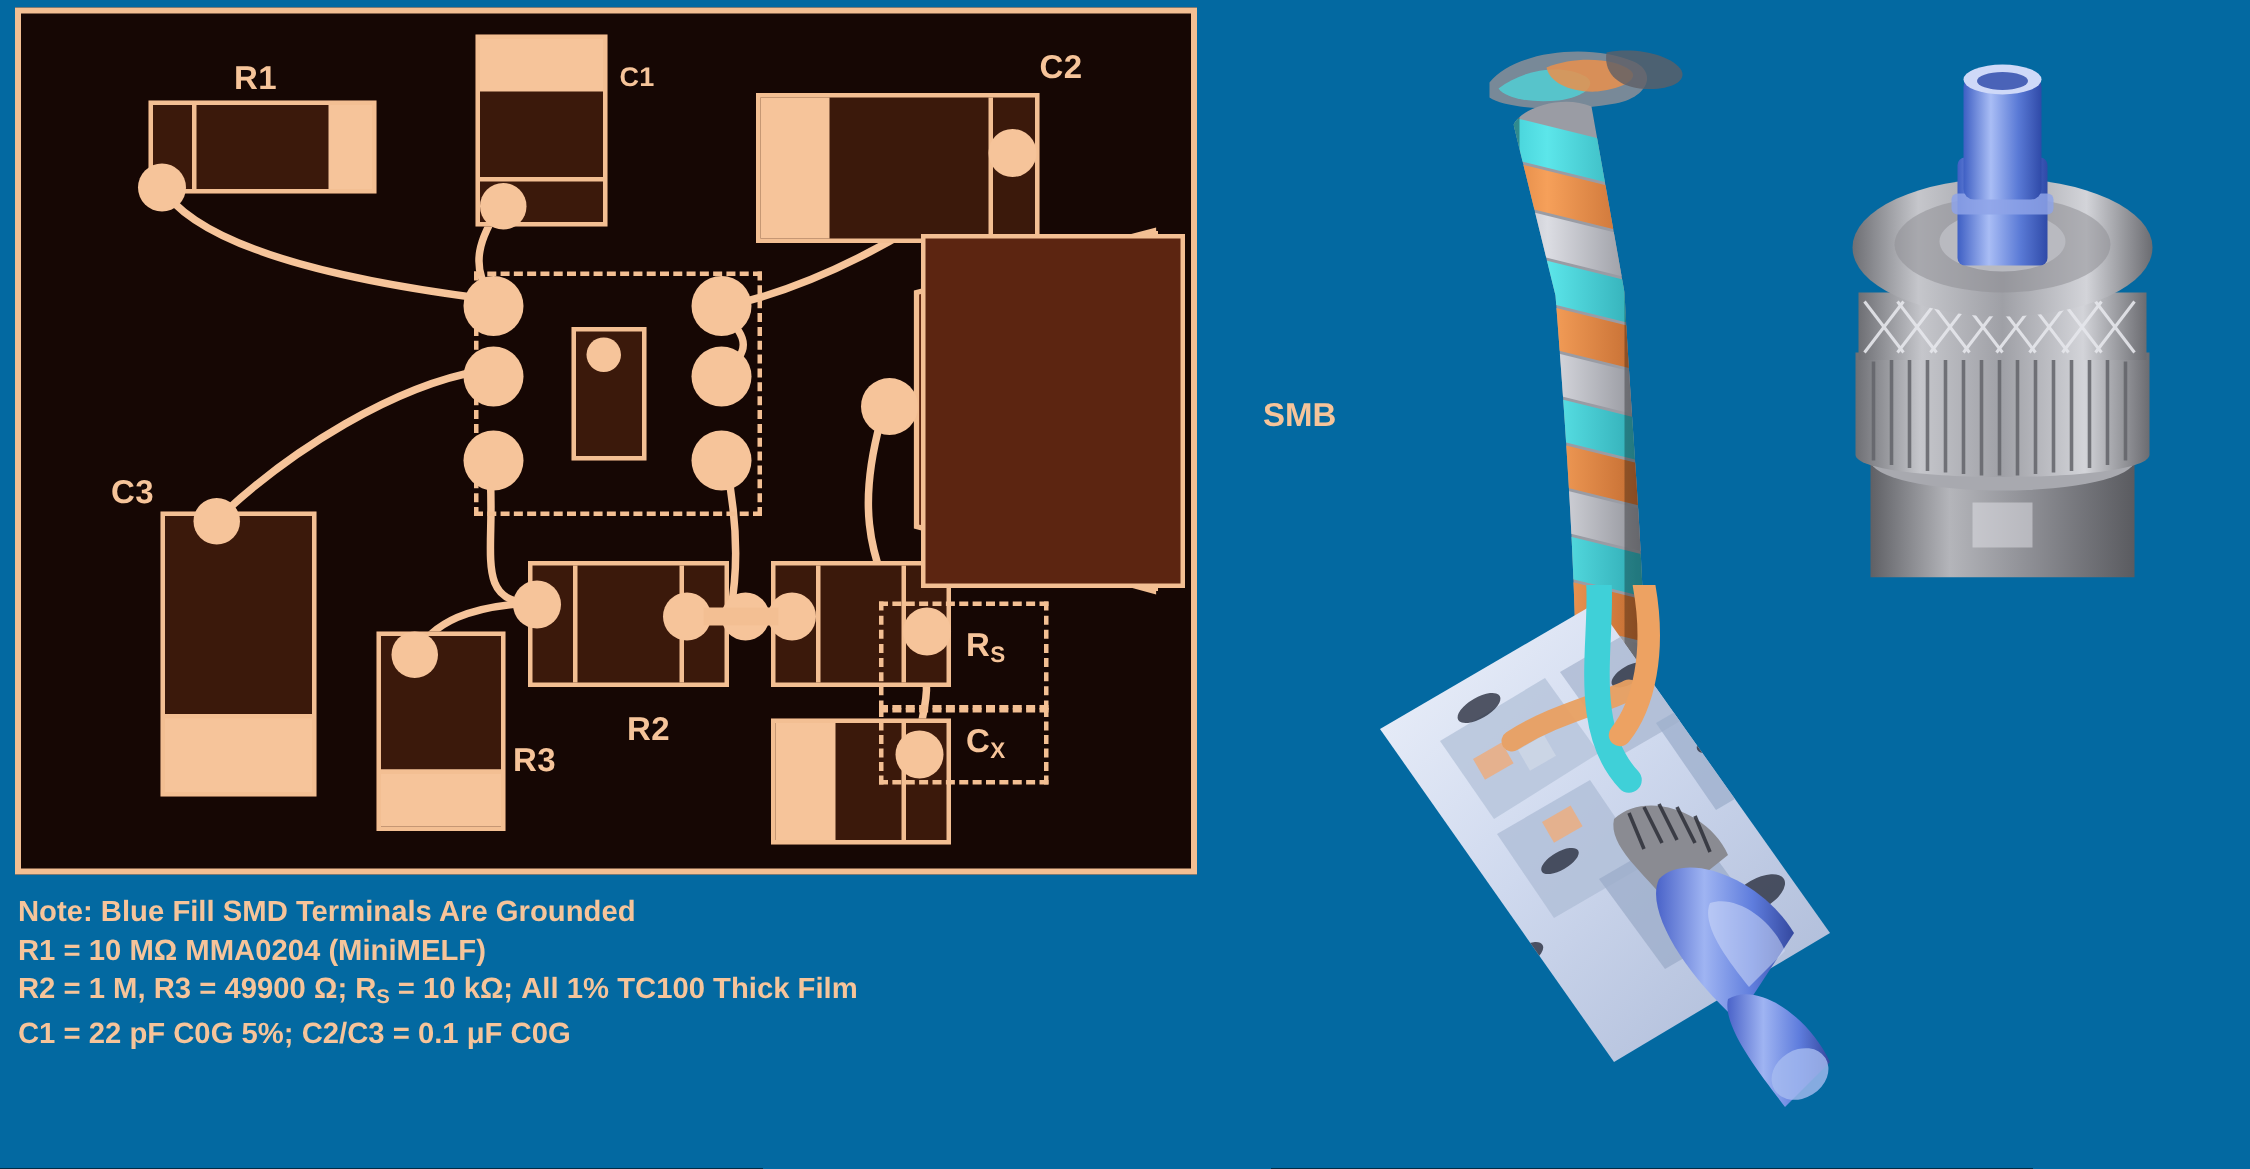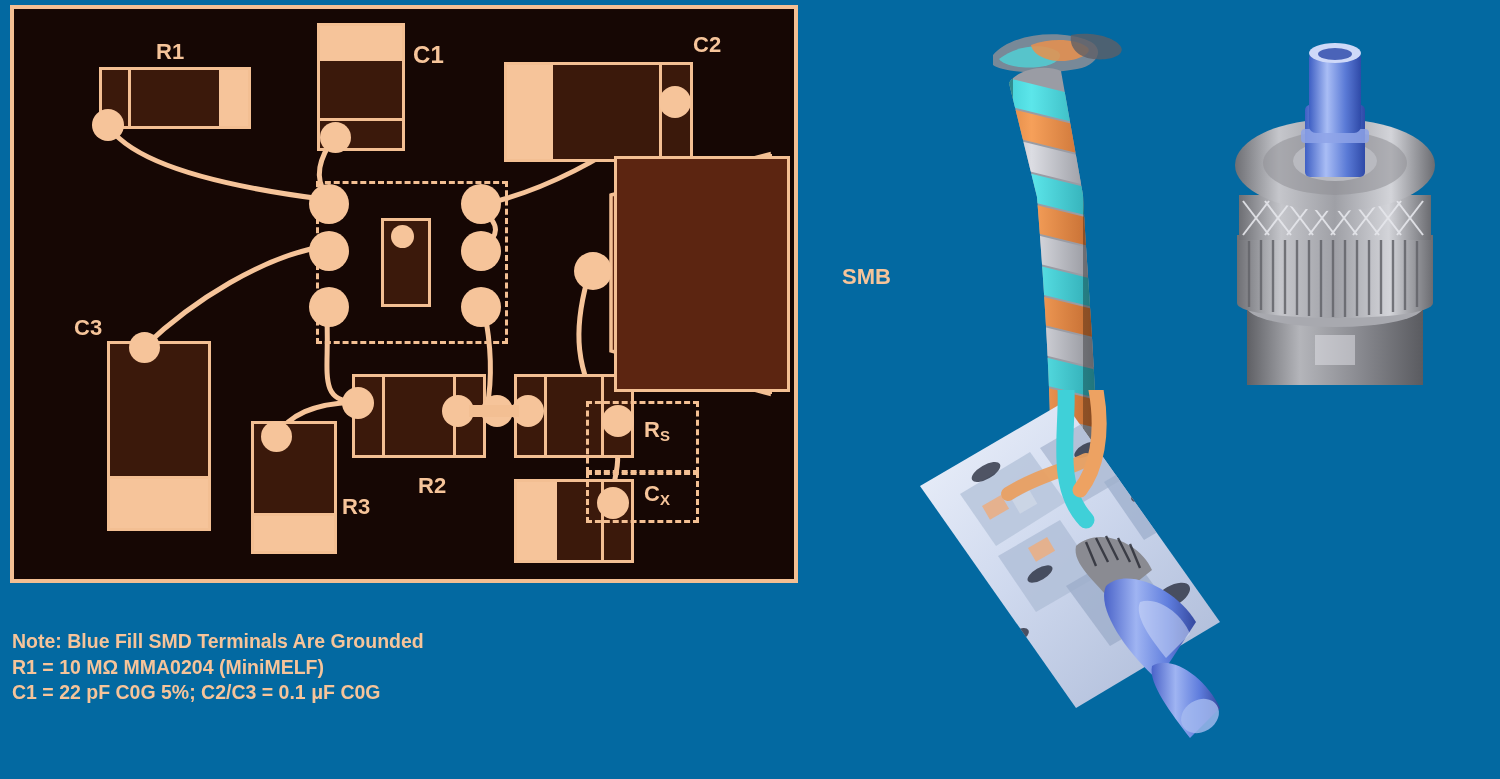--- a/index.html
+++ b/index.html
@@ -28,21 +28,21 @@
   svg.wires{position:absolute;left:0;top:0;width:788px;height:578px;
             overflow:visible;pointer-events:none;}
 
   
   #smb-body{position:absolute;box-sizing:border-box;border:3px solid #f3bf93;
             background:#5c2511;}
   #smb-label{position:absolute;color:#f6c49a;font-weight:bold;}
 
   
   #caption{position:absolute;left:12px;top:596px;width:780px;color:#f6c49a;
-           font-weight:bold;font-size:19.5px;line-height:25.5px;margin-top:33px;}
+           font-weight:bold;font-size:19.5px;line-height:25.5px;}
   #caption .ind{display:inline-block;width:78px;}
   sub{font-size:.68em;vertical-align:-0.28em;}
 
   
   #photo-cable{position:absolute;left:965px;top:25px;width:190px;height:430px;}
   #photo-pcb{position:absolute;left:890px;top:390px;width:360px;height:380px;}
   #photo-smb{position:absolute;left:1215px;top:35px;width:240px;height:350px;}
 </style>
 </head>
 <body>
@@ -78,21 +78,21 @@
     <div class="cmp" style="left:85px;top:58px;width:152px;height:62px;">
       <div class="term" style="right:0;top:0;width:29px;height:100%;"></div>
       <div class="divline" style="left:26px;top:0;width:3px;height:100%;"></div>
     </div>
     <div class="lbl" style="left:142px;top:30px;font-size:22px;">R1</div>
 
     <div class="cmp" style="left:303px;top:14px;width:88px;height:128px;">
       <div class="term" style="left:0;top:0;width:100%;height:35px;"></div>
       <div class="divline" style="left:0;bottom:27px;width:100%;height:3px;"></div>
     </div>
-    <div class="lbl" style="left:399px;top:32px;font-size:24px;">C1</div>
+    <div class="lbl" style="left:399px;top:32px;font-size:18px;">C1</div>
 
     <div class="cmp" style="left:490px;top:53px;width:189px;height:100px;">
       <div class="term" style="left:0;top:0;width:46px;height:100%;"></div>
       <div class="divline" style="right:28px;top:0;width:3px;height:100%;"></div>
     </div>
     <div class="lbl" style="left:679px;top:23px;font-size:22px;">C2</div>
 
     <div class="cmp" style="left:93px;top:332px;width:104px;height:190px;">
       <div class="term" style="left:0;bottom:0;width:100%;height:52px;"></div>
       <div class="divline" style="left:0;bottom:49px;width:100%;height:3px;"></div>
@@ -171,20 +171,21 @@
 
     <div class="pad" style="left:560px;top:243px;width:38px;height:38px;"></div>
     <div class="pad" style="left:588px;top:396px;width:32px;height:32px;"></div>
     <div class="pad" style="left:583px;top:478px;width:32px;height:32px;"></div>
 
   </div>
 
   <div id="caption">
     <div>Note: Blue Fill SMD Terminals Are Grounded</div>
     <div>R1 = 10 MΩ MMA0204 (MiniMELF)</div>
+    <div><span>R2 = 1 M, R3 = 49900 Ω; R</span><sub>S</sub><span> = 10 kΩ; All 1% TC100 Thick Film</span></div>
     <div>C1 = 22 pF C0G 5%; C2/C3 = 0.1 μF C0G</div>
   </div>
 
   <svg id="photo-cable" viewBox="0 0 190 430">
     <defs>
       <linearGradient id="gcy" x1="0" y1="0" x2="1" y2="0">
         <stop offset="0" stop-color="#18a7b4"></stop>
           <stop offset=".45" stop-color="#5ce6ea"></stop>
         <stop offset="1" stop-color="#1a8d99"></stop>
       </linearGradient>

